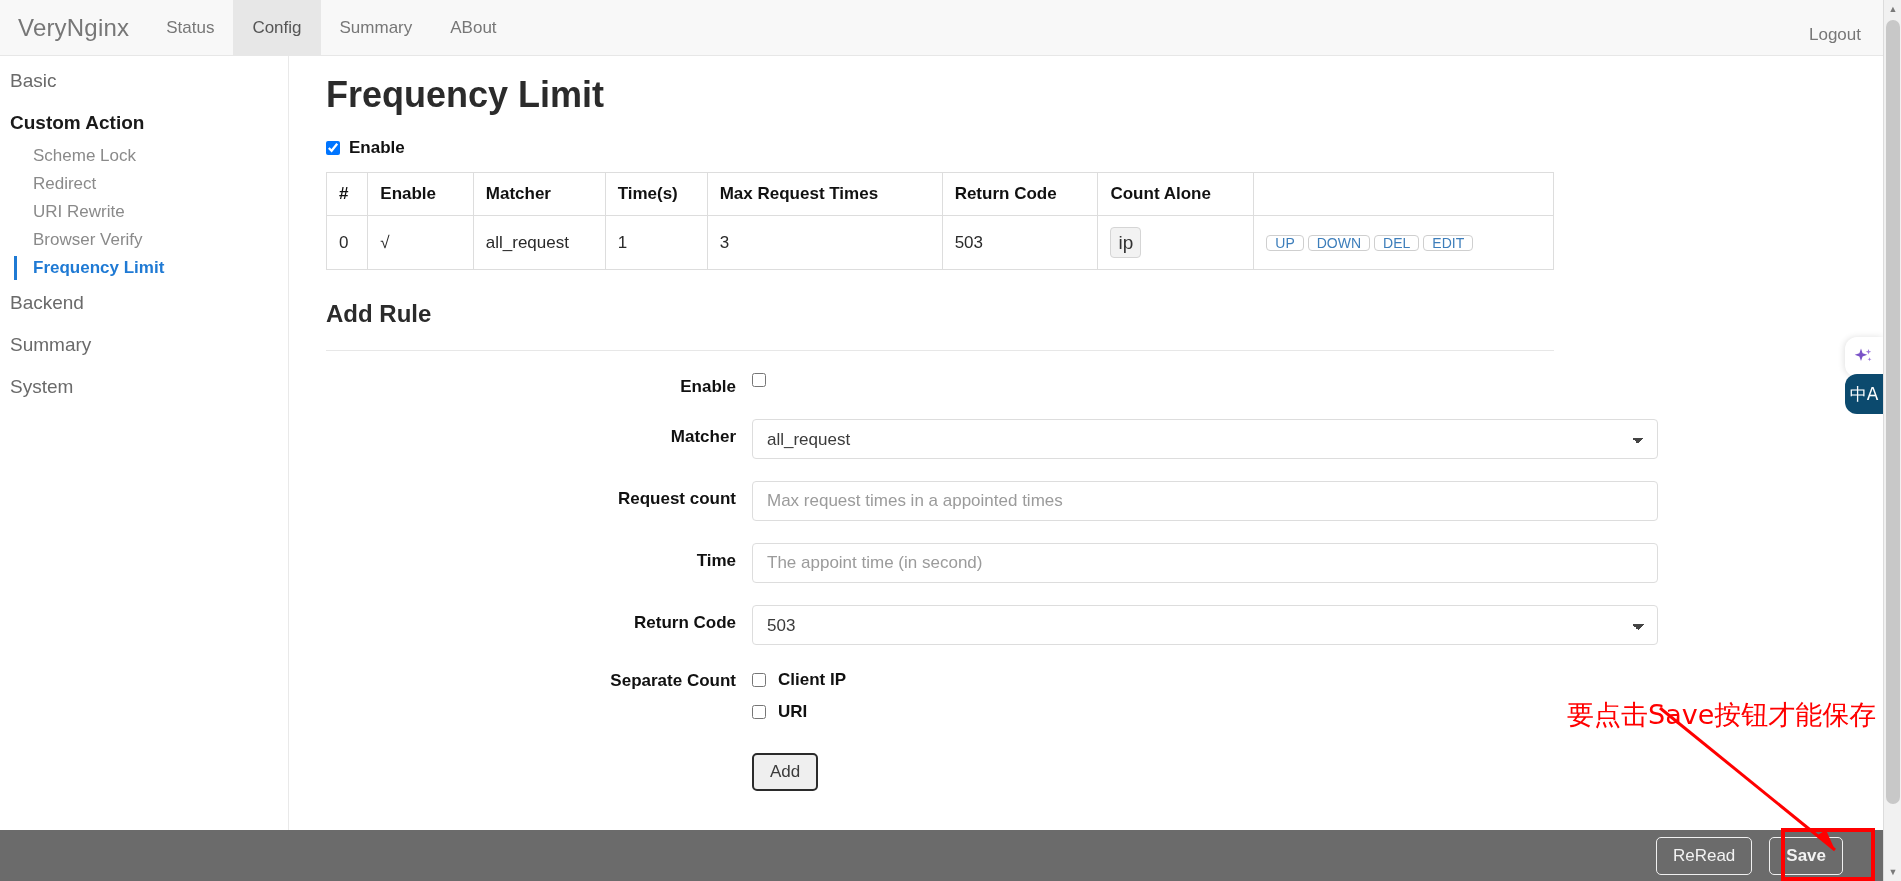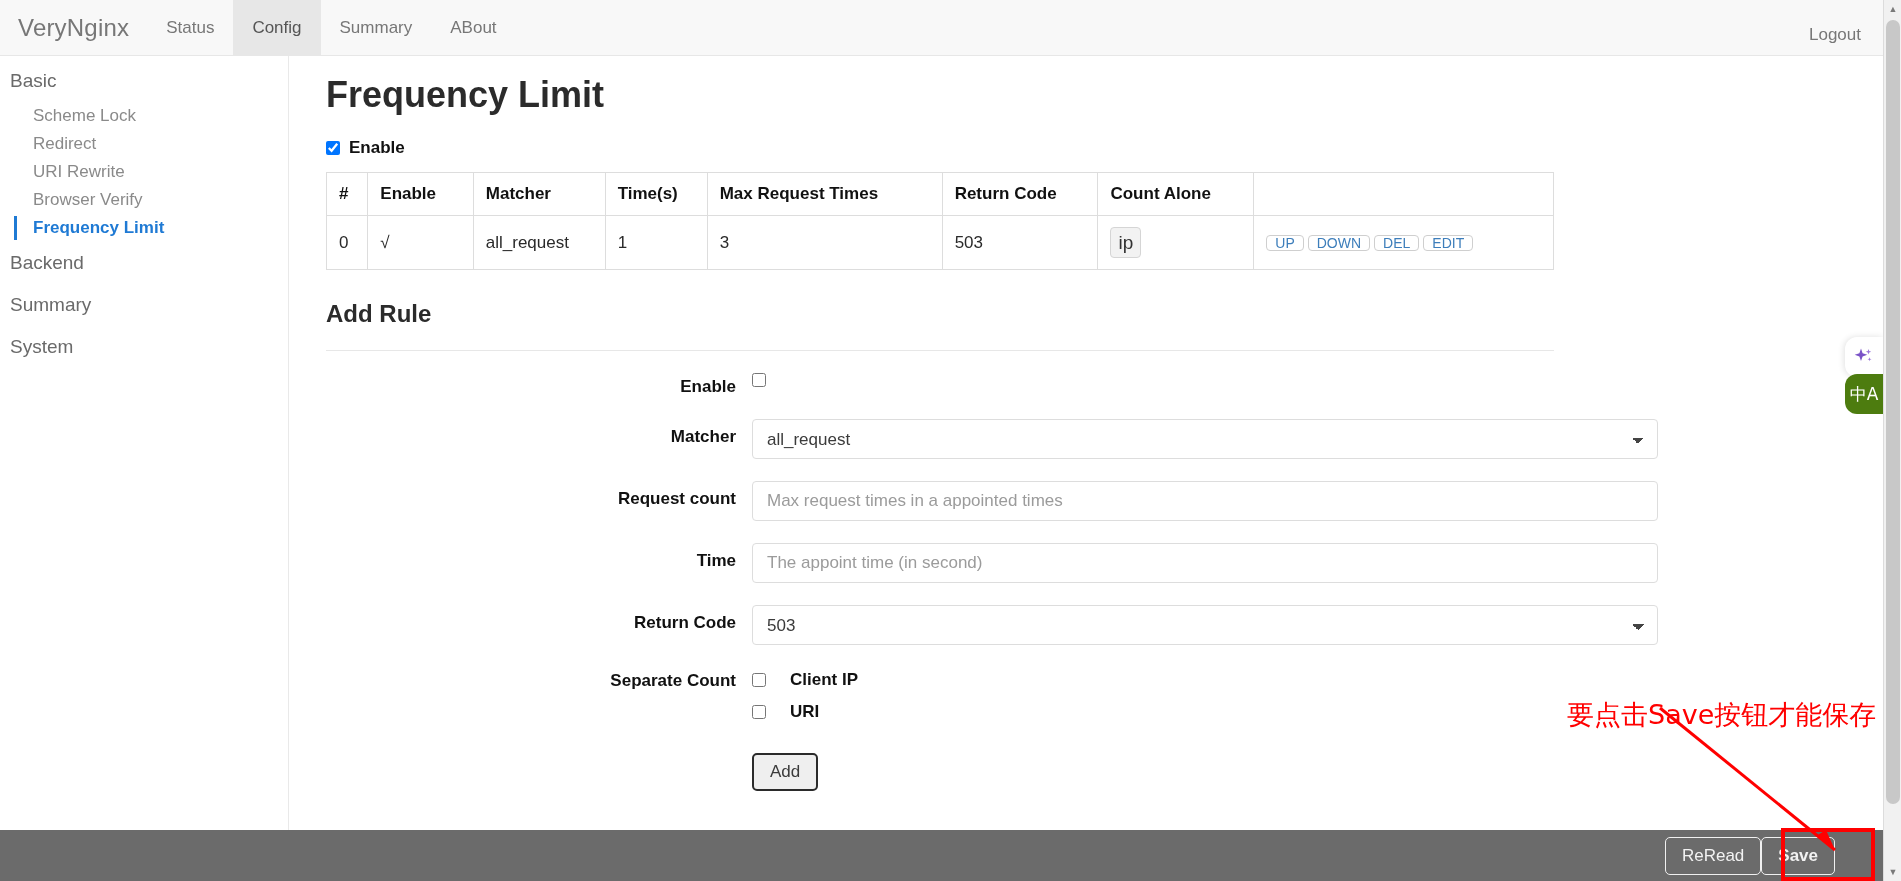--- a/index.html
+++ b/index.html
@@ -166,21 +166,21 @@
   }
   .fctrl input.text::placeholder { color: #9b9b9b; }
   .fctrl select { -webkit-appearance: none; appearance: none;
      background-image:
        linear-gradient(45deg, transparent 50%, #444 50%),
        linear-gradient(135deg, #444 50%, transparent 50%);
      background-position: calc(100% - 19px) 18px, calc(100% - 13px) 18px;
      background-size: 6px 6px, 6px 6px;
      background-repeat: no-repeat; }
   .chk-line {
-    display: flex; align-items: center; gap: 24px;
+    display: flex; align-items: center; gap: 12px;
     height: 26px; margin-bottom: 6px;
   }
   .chk-line .t { font-size: 17px; font-weight: bold; color: #111; }
   .frow.cb .flabel { padding-top: 4px; }
   .add-btn {
     border: 2px solid #2b2b2b; border-radius: 5px;
     background: #efefef; color: #3b3b3b;
     font-family: "Liberation Sans", sans-serif;
     font-size: 17px;
     padding: 7px 16px; cursor: pointer;
@@ -188,21 +188,21 @@
 
   
   .bottombar {
     position: absolute; left: 0; bottom: 0;
     width: 1883px; height: 51px;
     background: #6b6b6b;
     display: flex; align-items: center;
     padding: 0 12px 0 6px;
   }
   .bottom-msg { font-size: 21px; color: #ffffff; }
-  .bottom-actions { margin-left: auto; display: flex; gap: 0; padding-right: 36px; align-items: center; }
+  .bottom-actions { margin-left: auto; display: flex; gap: 17px; padding-right: 28px; align-items: center; }
   .ghost-btn {
     border: 1px solid #f0f0f0; border-radius: 5px;
     background: transparent; color: #f2f2f2;
     font-family: "Liberation Sans", sans-serif;
     font-size: 17px;
     padding: 8px 16px; cursor: pointer;
   }
   .ghost-btn.bold { font-weight: bold; }
 
   
@@ -223,21 +223,21 @@
   .fab-wrap {
     position: absolute; right: 18px; top: 337px;
     width: 38px;
   }
   .fab {
     width: 38px; height: 40px;
     border-radius: 12px 0 0 12px;
     display: flex; align-items: center; justify-content: center;
   }
   .fab.ai { background: #ffffff; box-shadow: -1px 0 6px rgba(0,0,0,.12); }
-  .fab.tr { background: #4d7c0f; margin-top: -3px; border-radius: 12px 0 0 12px; }
+  .fab.tr { background: #0c4a6e; margin-top: -3px; border-radius: 12px 0 0 12px; }
   .fab.tr .g { color: #ffffff; font-size: 17px; font-family: "DejaVu Sans", sans-serif; }
 
   
   .scrollbar {
     position: absolute; right: 0; top: 0;
     width: 18px; height: 881px;
     background: #f1f1f1;
     border-left: 1px solid #dcdcdc;
   }
   .sb-arrow {
@@ -262,20 +262,21 @@
   <div class="nav-item active">Config</div>
   <div class="nav-item">Summary</div>
   <div class="nav-item">ABout</div>
   <div class="nav-right">
     <div class="nav-logout">Logout</div>
   </div>
 </div>
 
 <div class="sidebar">
   <div class="side-top">Basic</div>
+  <div class="side-group">Custom Action</div>
   <div class="side-sub">Scheme Lock</div>
   <div class="side-sub">Redirect</div>
   <div class="side-sub">URI Rewrite</div>
   <div class="side-sub">Browser Verify</div>
   <div class="side-sub active">Frequency Limit</div>
   <div class="side-top">Backend</div>
   <div class="side-top">Summary</div>
   <div class="side-top">System</div>
 </div>
 

